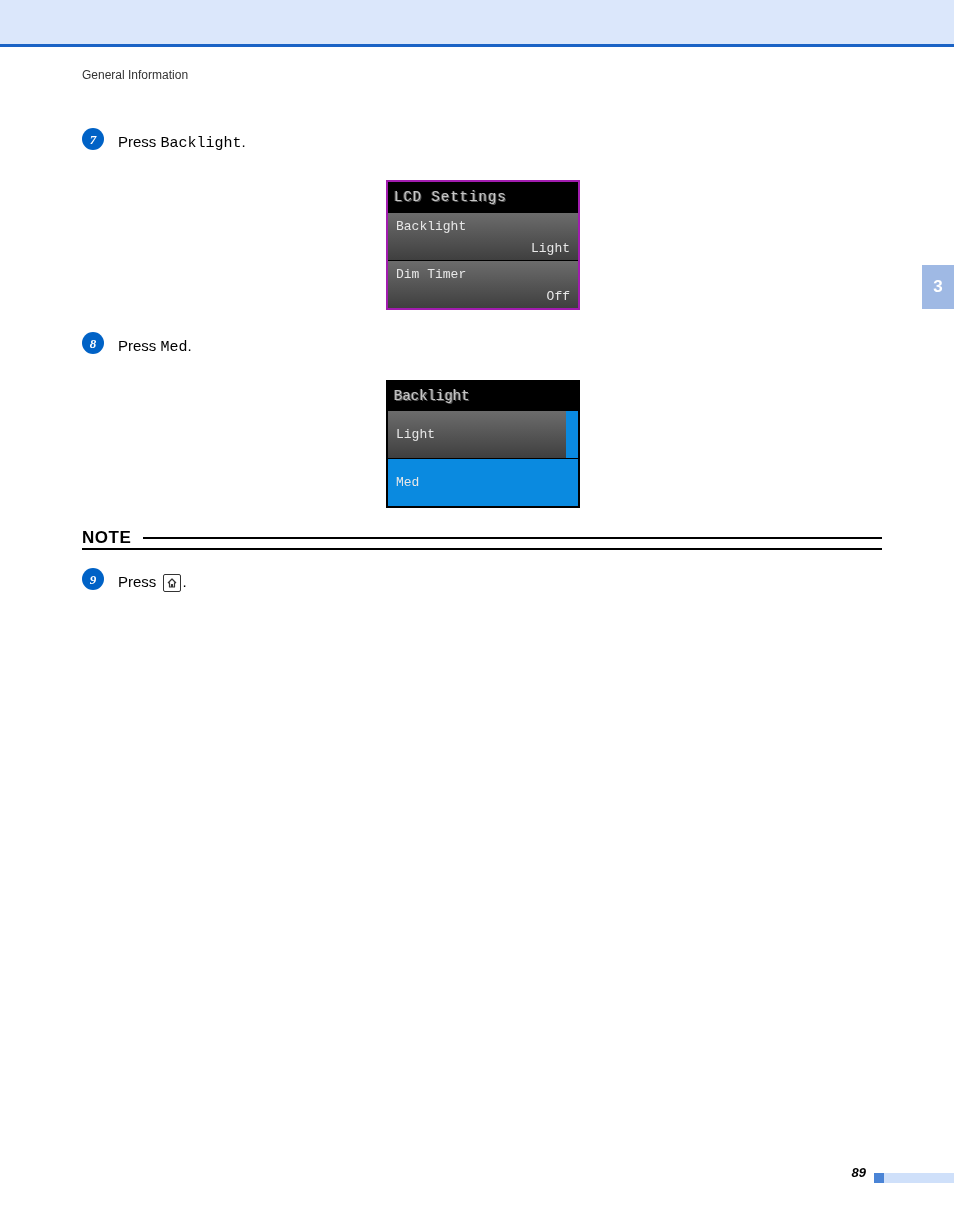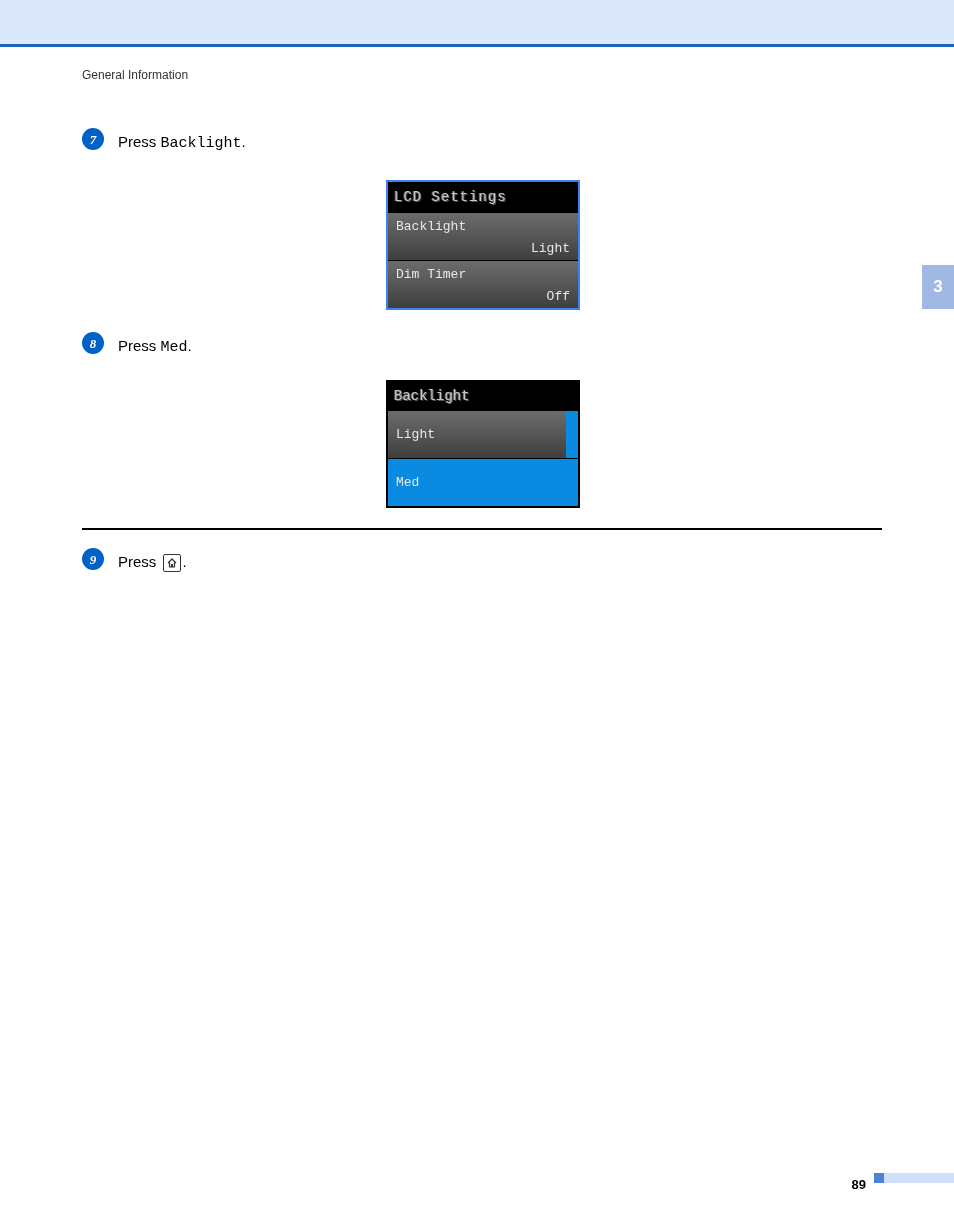--- a/index.html
+++ b/index.html
@@ -6,21 +6,21 @@
   html, body { width: 954px; height: 1232px; font-family: Arial, Helvetica, sans-serif; color: #000; background: #fff; }
   .page { position: relative; width: 954px; height: 1232px; background: #fff; }
   .top-band { position: absolute; top: 0; left: 0; width: 954px; height: 44px; background: #dbe7fb; }
   .top-rule { position: absolute; top: 44px; left: 0; width: 954px; height: 3px; background: #1b63c5; }
   .header { position: absolute; top: 68px; left: 82px; font-size: 12px; color: #333; }
   .content { position: absolute; top: 128px; left: 82px; width: 800px; }
   .step { position: relative; margin-bottom: 14px; }
   .step-badge { position: absolute; left: 0; top: 0; width: 22px; height: 22px; border-radius: 50%; background: #0062c6; color: #fff; display: flex; align-items: center; justify-content: center; font: italic bold 13px/1 Georgia, 'Times New Roman', serif; }
   .step-text { margin-left: 36px; font-size: 15px; line-height: 28px; }
   .code { font-family: "Courier New", Courier, monospace; }
-  .lcd { margin: 22px 0 22px 304px; width: 194px; background: #3b82f6; padding: 2px; font-family: "Lucida Console","Courier New",monospace; }
+  .lcd { margin: 22px 0 22px 304px; width: 194px; background: #a21caf; padding: 2px; font-family: "Lucida Console","Courier New",monospace; }
   .lcd-title { height: 30px; background: #000; color: #c7c7c7; font-size: 14px; letter-spacing: 1px; display: flex; align-items: center; padding-left: 6px; text-shadow: 1px 1px 0 #555, -1px 0 0 #555; }
   .lcd-row { background: linear-gradient(#6c6c6c,#3f3f3f); border-top: 1px solid #000; color: #e8e8e8; font-size: 13px; padding: 6px 8px 6px 8px; height: 48px; position: relative; }
   .lcd-row .r-label { display: block; }
   .lcd-row .r-value { position: absolute; right: 8px; bottom: 4px; }
   .lcd2 { margin: 18px 0 20px 304px; width: 194px; background: #000; padding: 2px; font-family: "Lucida Console","Courier New",monospace; }
   .lcd2-title { height: 28px; background: #000; color: #c7c7c7; font-size: 14px; display: flex; align-items: center; padding-left: 6px; text-shadow: 1px 1px 0 #555, -1px 0 0 #555; }
   .lcd2-body { display: flex; }
   .lcd2-list { flex: 1; }
   .lcd2-item { height: 48px; border-top: 1px solid #000; display: flex; align-items: center; padding-left: 8px; font-size: 13px; color: #e8e8e8; }
   .lcd2-item.normal { background: linear-gradient(#6c6c6c,#3f3f3f); }
@@ -30,21 +30,21 @@
   .lcd2-scroll .thumb-bot { flex: 1; background: #0a8ae0; border-top: 1px solid #000; }
   .note-block { margin-top: 8px; }
   .note-head { display: flex; align-items: center; }
   .note-head .note-label { font-weight: bold; font-size: 17px; letter-spacing: 0.5px; margin-right: 12px; }
   .note-head .note-rule { flex: 1; height: 2px; background: #000; }
   .note-body { margin: 10px 0 6px 22px; font-size: 15px; }
   .note-end { height: 2px; background: #000; width: 100%; }
   .inline-icon { display: inline-flex; vertical-align: middle; width: 20px; height: 18px; background: #2a2a2a; border-radius: 2px; align-items: center; justify-content: center; margin: 0 2px; }
   .inline-icon svg { display: block; }
   .side-tab { position: absolute; right: 0; top: 265px; width: 32px; height: 44px; background: #9fb9e4; color: #fff; display: flex; align-items: center; justify-content: center; font-weight: bold; font-size: 17px; }
-  .page-num { position: absolute; right: 88px; bottom: 40px; font-weight: bold; font-size: 13px; }
+  .page-num { position: absolute; right: 88px; bottom: 52px; font-weight: bold; font-size: 13px; font-style: italic; }
   .foot-accent { position: absolute; right: 0; bottom: 49px; width: 70px; height: 10px; background: #cfe0fa; }
   .foot-accent::after { content: ""; position: absolute; left: -10px; top: 0; width: 10px; height: 10px; background: #4a84d6; }
 </style>
 </head>
 <body>
 <div class="page">
 
 <div class="top-band"></div>
 <div class="top-rule"></div>
 
@@ -92,20 +92,24 @@
         </div>
       </div>
       <div class="lcd2-scroll">
         <div class="thumb-top"></div>
         <div class="thumb-bot"></div>
       </div>
     </div>
   </div>
 
   <div class="note-block">
+    <div class="note-head">
+      <span class="note-label">NOTE</span>
+      <span class="note-rule"></span>
+    </div>
     <div class="note-end"></div>
   </div>
 
   <div class="step" style="margin-top:18px">
     <div class="step-badge">9</div>
     <div class="step-text">
       <span>Press </span><span class="inline-icon" style="background:#fff;border:1.5px solid #333;width:18px;height:18px">
         <svg width="12" height="12" viewBox="0 0 12 12">
               <path d="M2 6 L6 2 L10 6 M3.5 5.5 V10 H8.5 V5.5 M5.5 10 V7.5 H6.5 V10" fill="none" stroke="#333" stroke-width="1.2" stroke-linejoin="round"></path>
             </svg>

